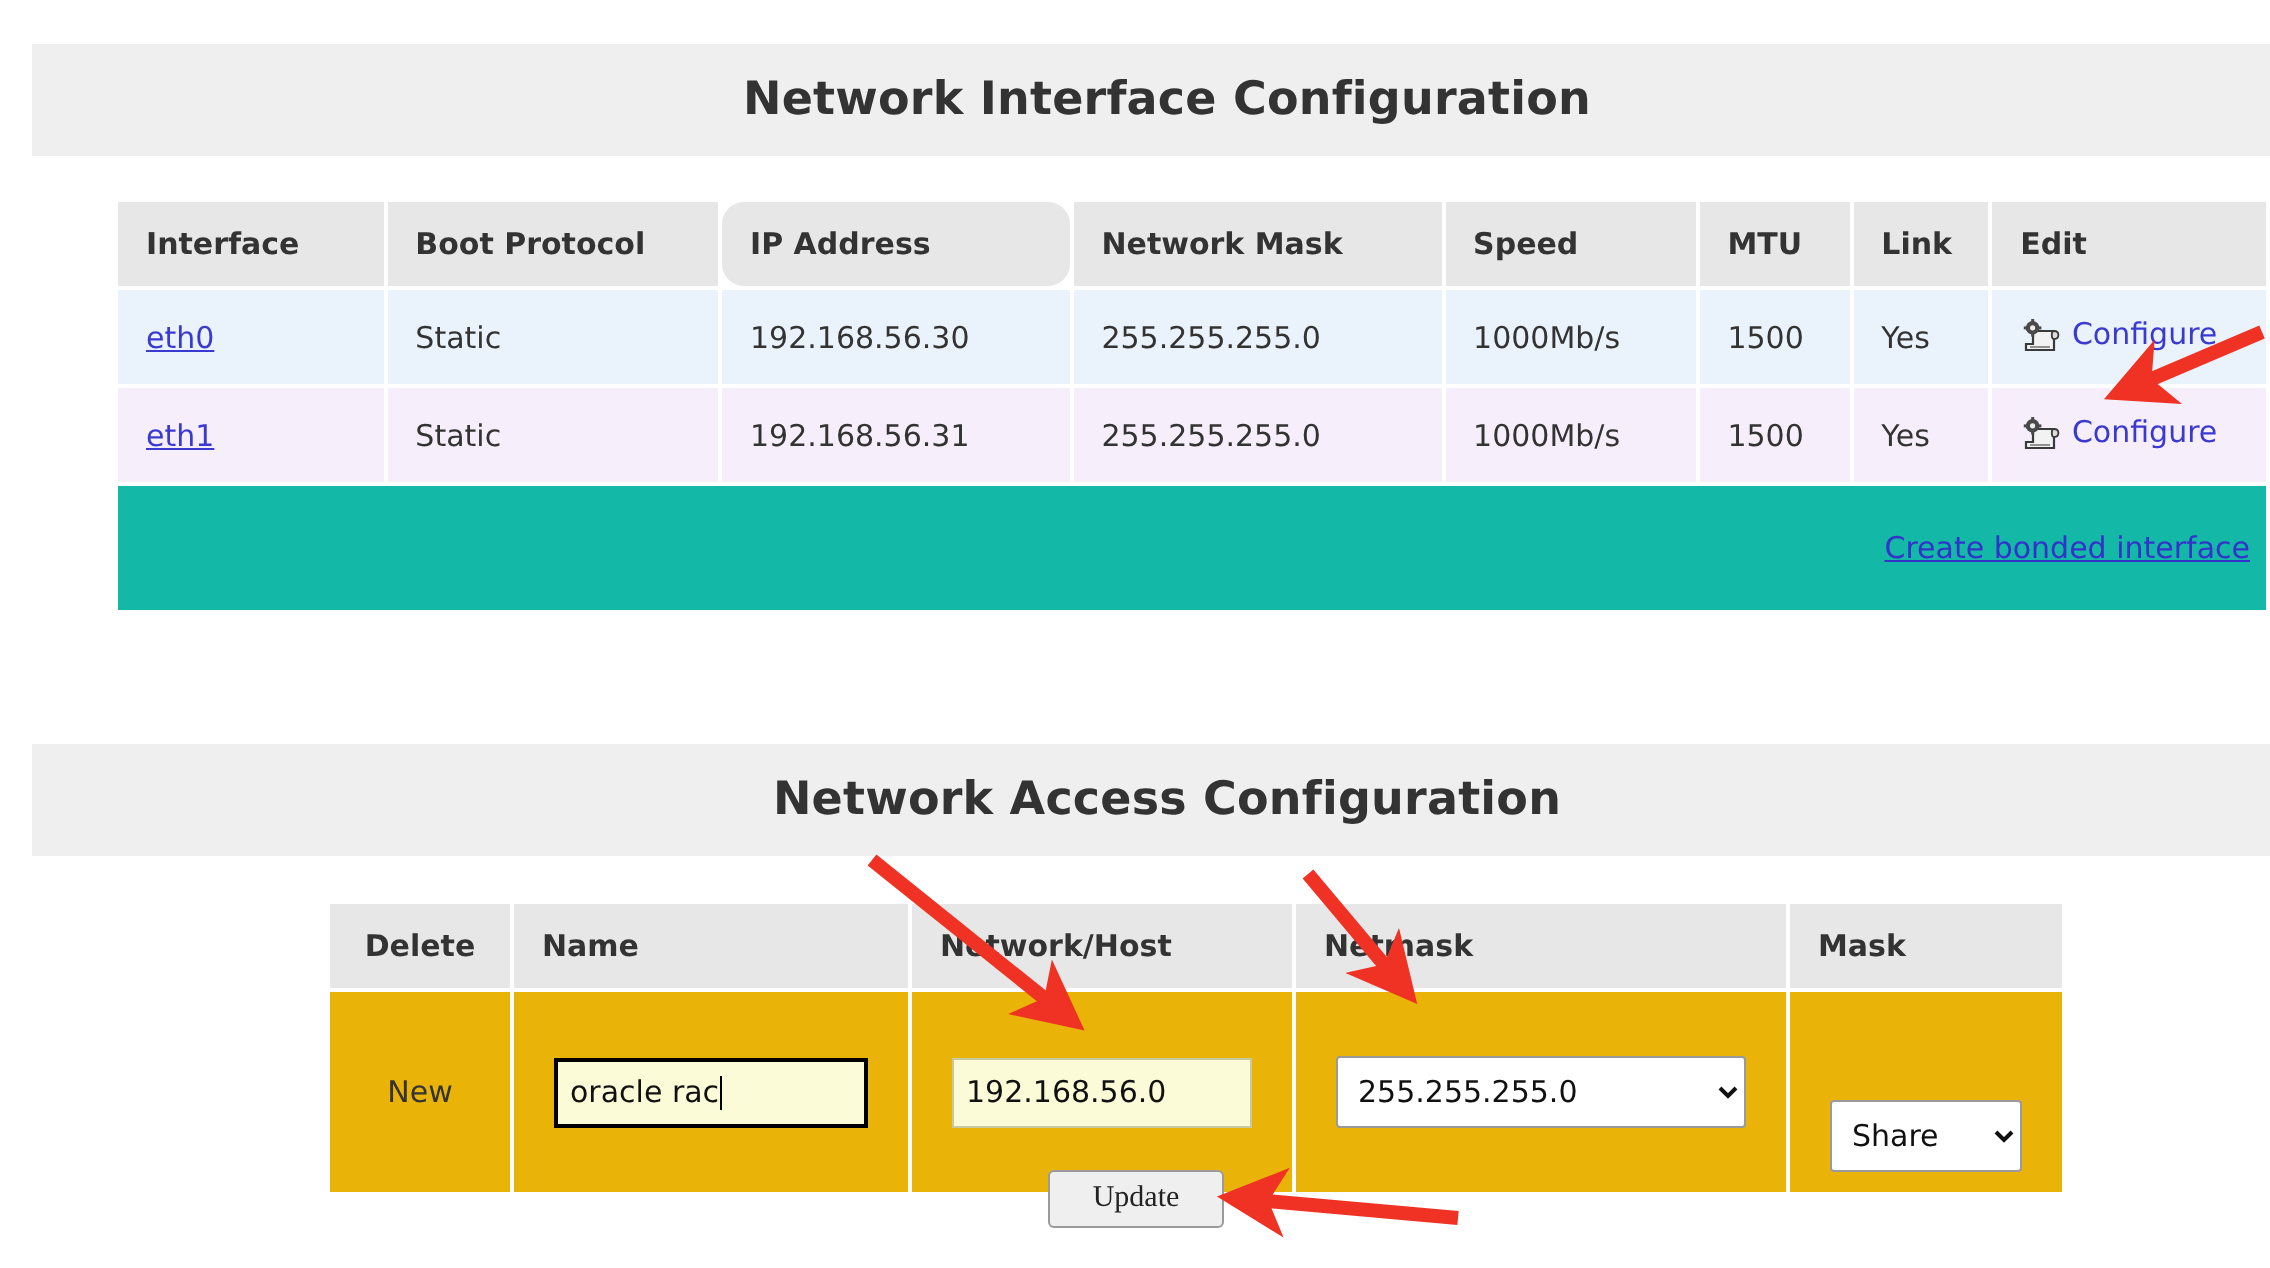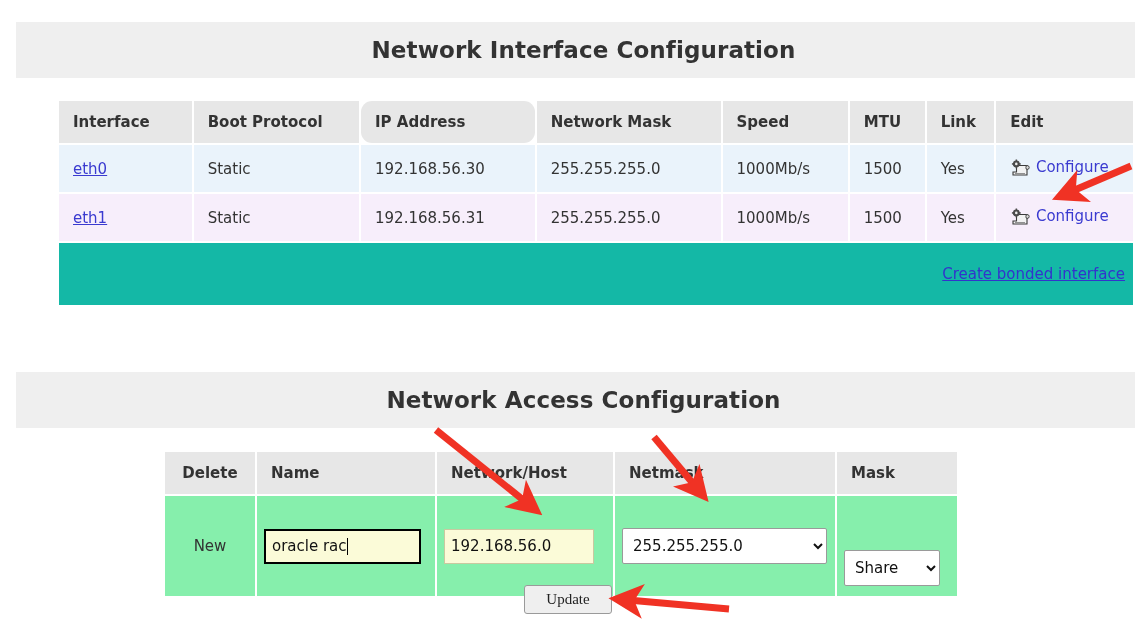--- a/index.html
+++ b/index.html
@@ -102,27 +102,27 @@
   #iface-table th.c-link      { width: 40px; }
   #iface-table th.c-edit      { width: 110px; }
 
   
   #access-table { left: 163px; top: 450px; }
   #access-table th.a-delete { width: 62px; text-align: center; }
   #access-table th.a-name   { width: 150px; }
   #access-table th.a-nethost{ width: 148px; }
   #access-table th.a-netmask{ width: 192px; }
   #access-table th.a-type   { width: 92px; }
-  #access-table td { background: #86efac; }
+  #access-table td { background: #eab308; }
   #access-table td.cell-new {
     text-align: center;
     font-size: 15px;
     color: #333333;
   }
-  #access-table td.cell-field { padding: 10px 7px; }
+  #access-table td.cell-field { padding: 10px 20px; }
   .fake-caret {
     display: inline-block;
     width: 1px;
     height: 17px;
     background: #000000;
     vertical-align: -3px;
   }
   .field-box {
     display: inline-flex;
     align-items: center;

